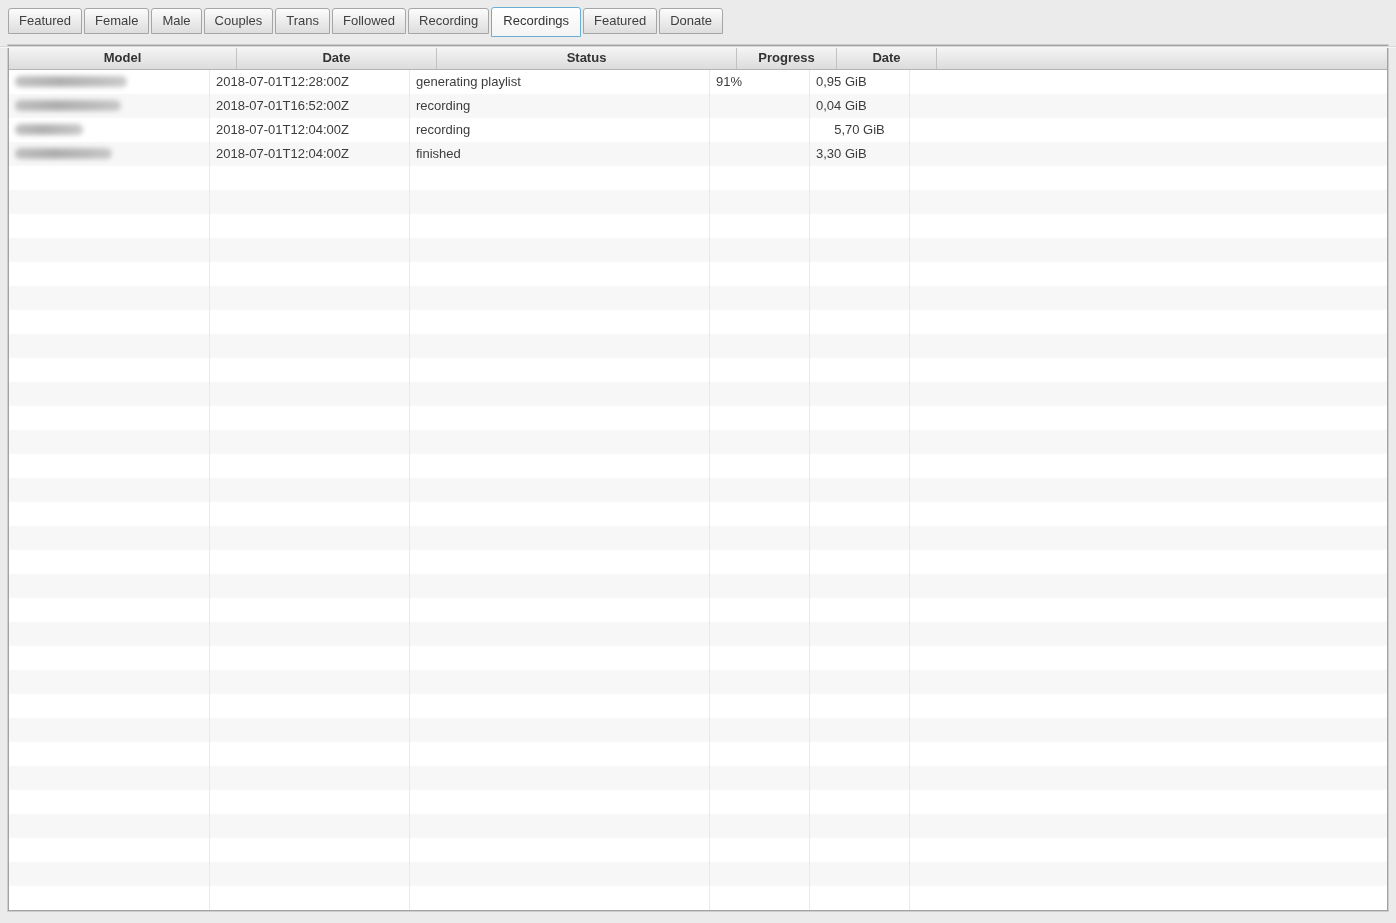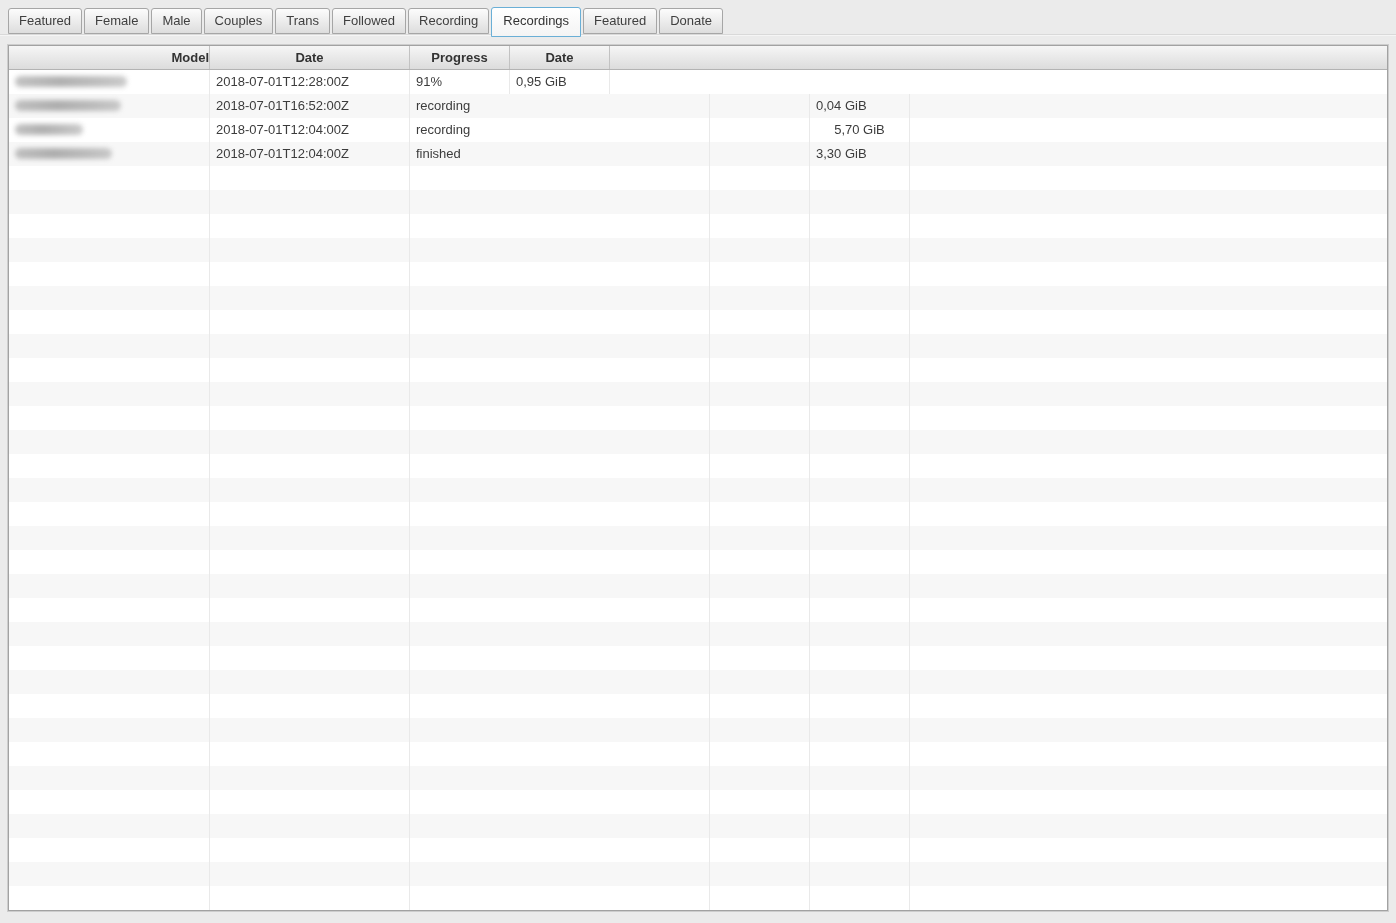--- a/index.html
+++ b/index.html
@@ -10,21 +10,21 @@
     background: #ebebeb;
     font-family: "Liberation Sans", "DejaVu Sans", sans-serif;
     font-size: 13px;
     color: #3b3b3b;
     overflow: hidden;
   }
   
   .tabbar {
     display: flex;
     align-items: flex-end;
-    padding: 5px 0 0 8px;
+    padding: 5px 0 12px 8px;
     height: 29px;
     border-bottom: 1px solid #d9d9d9;
     box-shadow: 0 1px 0 #f5f5f5;
     position: relative;
     z-index: 1;
     text-align: right;
   }
   .tab {
     background: linear-gradient(#fcfcfc, #dddddd);
     border: 1px solid #a6a6a6;
@@ -114,32 +114,34 @@
     <div class="tab">Trans</div>
     <div class="tab">Followed</div>
     <div class="tab">Recording</div>
     <div class="tab active" style="border-color: rgb(106, 175, 214);">Recordings</div>
     <div class="tab">Featured</div>
     <div class="tab">Donate</div>
   </div>
 
 <div class="table-frame">
   <div class="header-row">
-      <div class="header-cell" style="width: 201px; text-align: right;">Model</div>
+      <div class="header-cell" style="width: 228px;">Model</div>
       <div class="header-cell" style="width: 200px;">Date</div>
+      <div class="header-cell" style="width: 300px;">Status</div>
       <div class="header-cell" style="width: 100px;">Progress</div>
       <div class="header-cell" style="width: 100px;">Date</div>
       <div class="header-cell filler"></div>
     </div>
   <div id="table-body">
       <div class="row">
         <div class="cell" style="width: 201px;">
           <div class="blur-blob" style="width: 112px;"></div>
         </div>
         <div class="cell" style="width: 200px;">2018-07-01T12:28:00Z</div>
+        <div class="cell" style="width: 300px;">generating playlist</div>
         <div class="cell" style="width: 100px;">91%</div>
         <div class="cell" style="width: 100px;">0,95 GiB</div>
         <div class="cell filler"></div>
       </div>
       <div class="row">
         <div class="cell" style="width: 201px;">
           <div class="blur-blob" style="width: 106px;"></div>
         </div>
         <div class="cell" style="width: 200px;">2018-07-01T16:52:00Z</div>
         <div class="cell" style="width: 300px;">recording</div>

